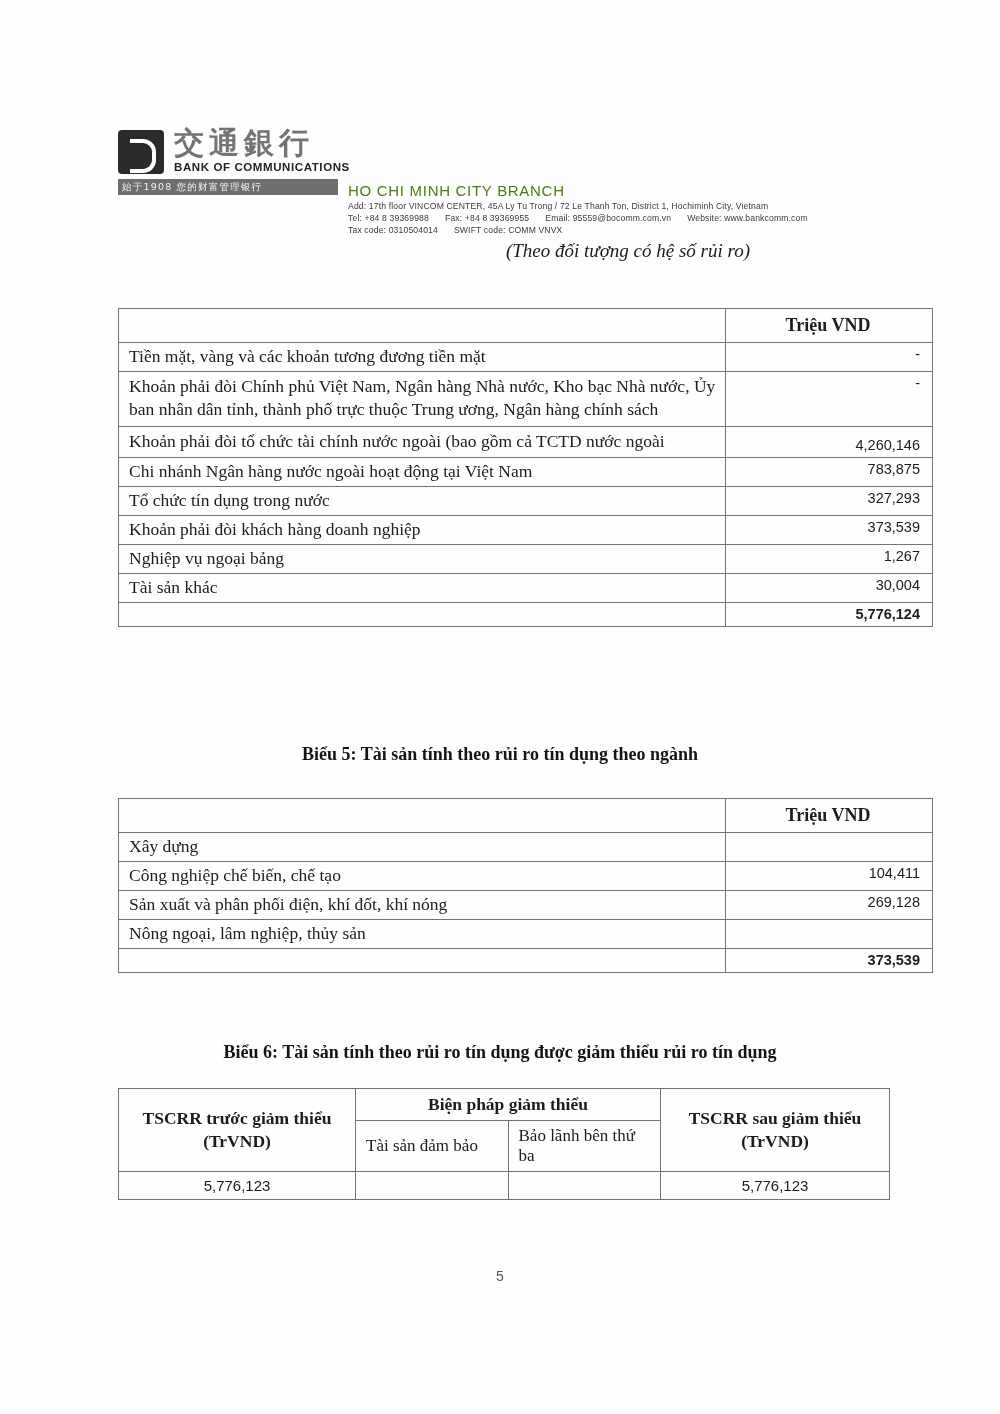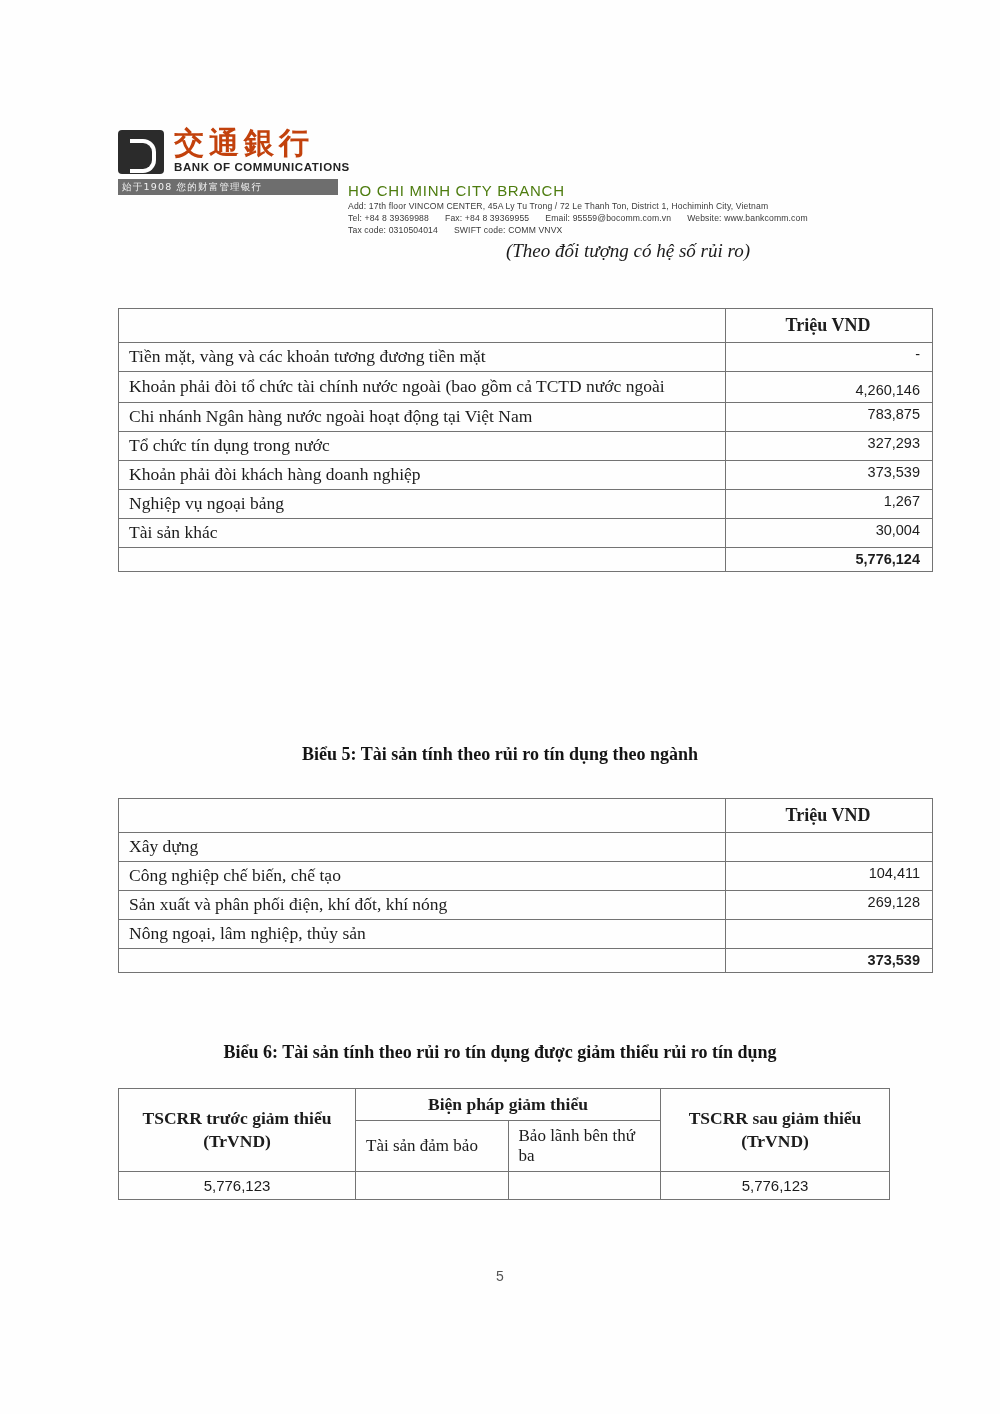--- a/index.html
+++ b/index.html
@@ -54,21 +54,21 @@
     border-radius: 0 13px 13px 0;
   }
   .logo-text-block {
     display: flex;
     flex-direction: column;
     line-height: 1;
   }
   .logo-cn {
     font-size: 30px;
     letter-spacing: 5px;
-    color: #c2410c;
+    color: #737373;
     font-weight: bold;
     font-family: "DejaVu Sans", sans-serif;
   }
   .logo-en {
     font-size: 11.5px;
     letter-spacing: 0.6px;
     color: #232323;
     font-family: "Liberation Sans", sans-serif;
     font-weight: bold;
     margin-top: 4px;
@@ -253,20 +253,24 @@
     <tbody>
         <tr>
       <td class="c-label"></td>
       <td class="c-val hdr-val">Triệu VND</td>
     </tr>
     <tr>
       <td class="c-label">Tiền mặt, vàng và các khoản tương đương tiền mặt</td>
       <td class="c-val">-</td>
     </tr>
     <tr>
+      <td class="c-label cell-multi">Khoản phải đòi Chính phủ Việt Nam, Ngân hàng Nhà nước, Kho bạc Nhà nước, Ủy ban nhân dân tỉnh, thành phố trực thuộc Trung ương, Ngân hàng chính sách</td>
+      <td class="c-val">-</td>
+    </tr>
+    <tr>
       <td class="c-label cell-multi">Khoản phải đòi tổ chức tài chính nước ngoài (bao gồm cả TCTD nước ngoài</td>
       <td class="c-val" style="vertical-align:bottom">4,260,146</td>
     </tr>
     <tr>
       <td class="c-label">Chi nhánh Ngân hàng nước ngoài hoạt động tại Việt Nam</td>
       <td class="c-val">783,875</td>
     </tr>
     <tr>
       <td class="c-label">Tổ chức tín dụng trong nước</td>
       <td class="c-val">327,293</td>

